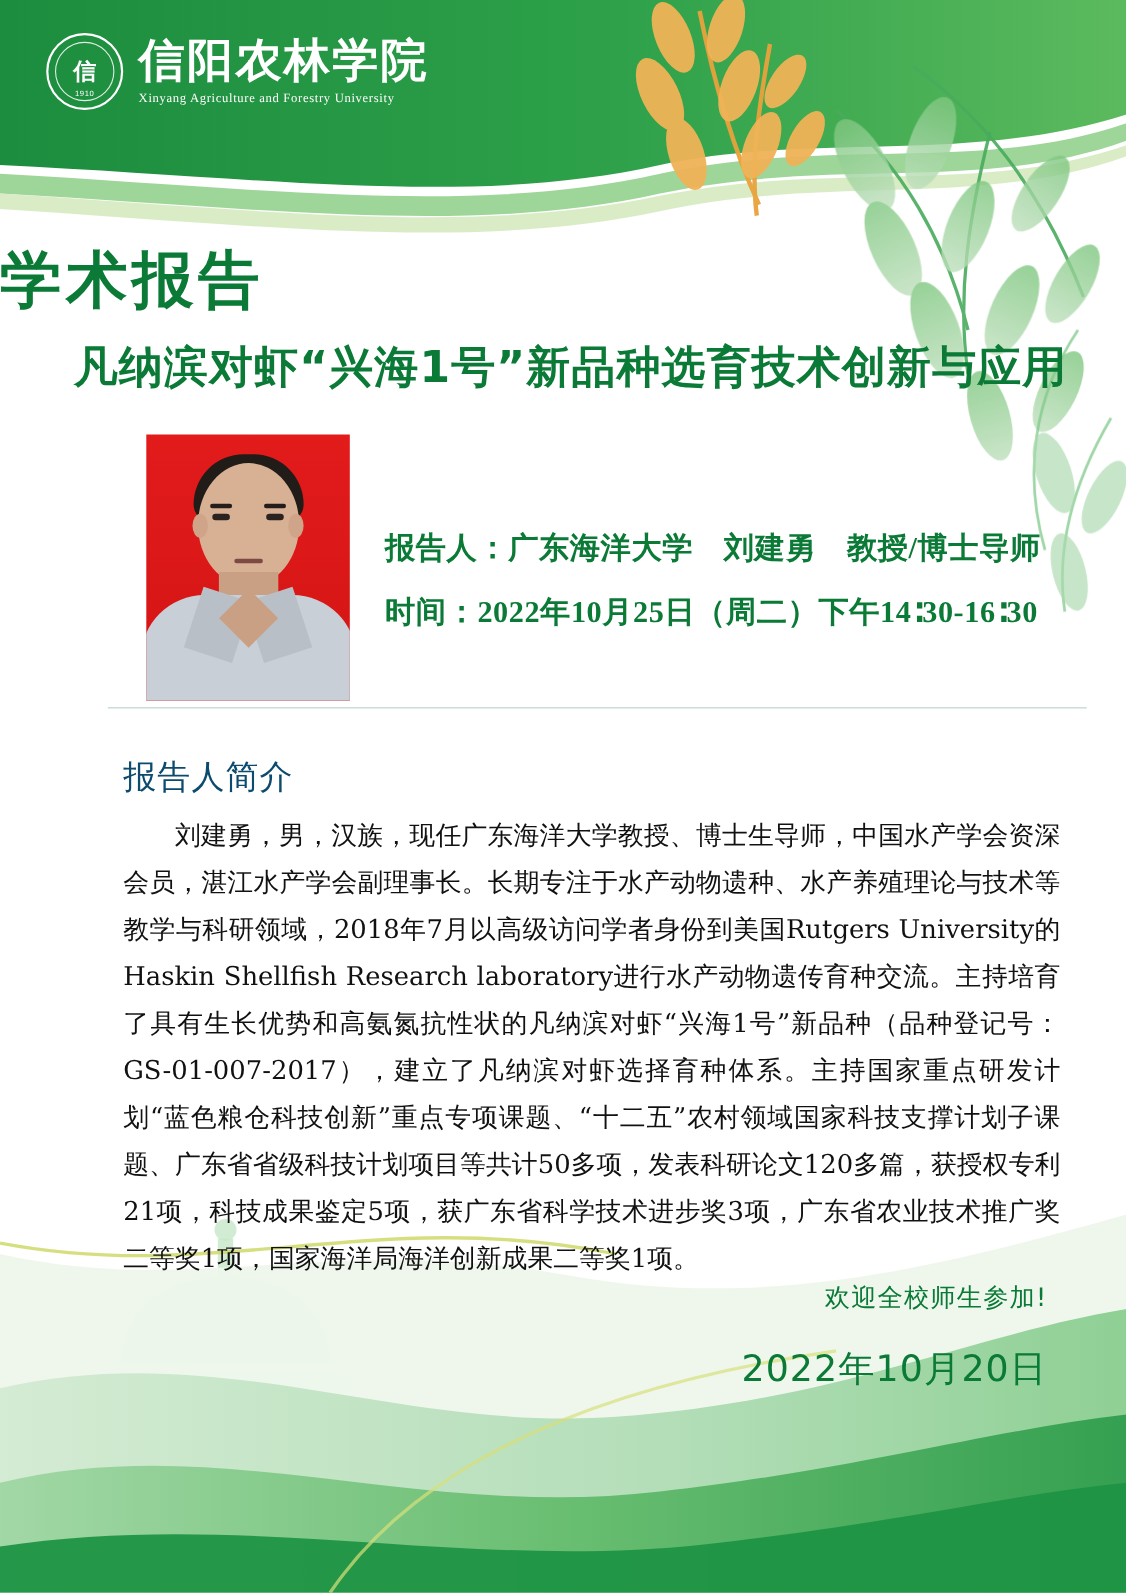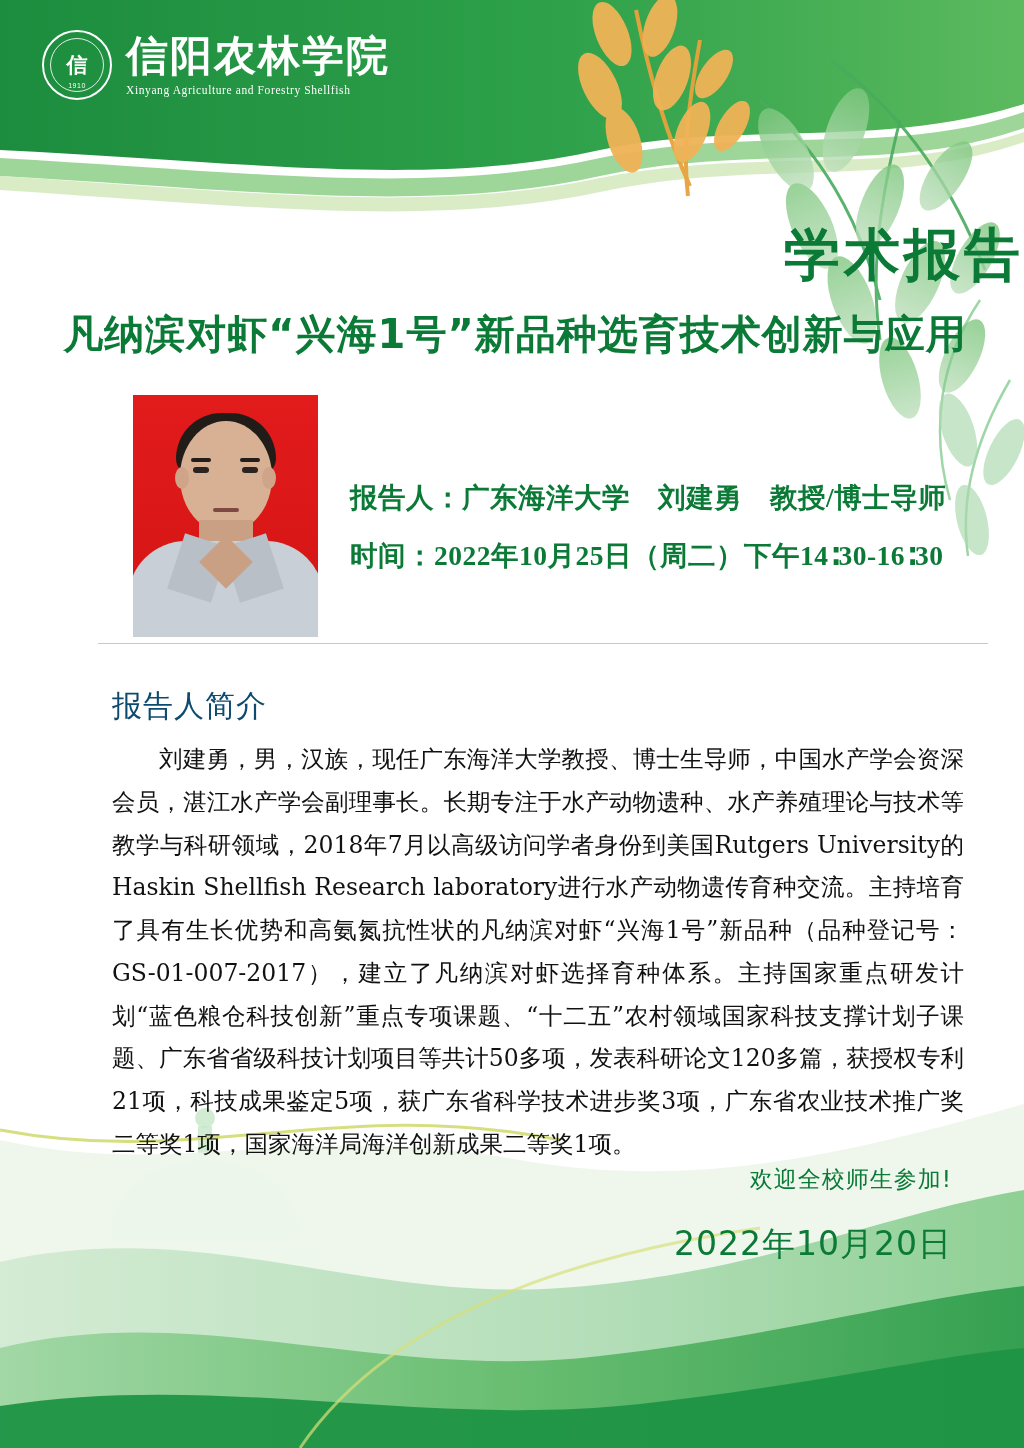--- a/index.html
+++ b/index.html
@@ -86,34 +86,34 @@
     letter-spacing: .6px;
     margin-top: 5px;
     font-family: "Liberation Serif", serif;
   }
 
   
   .title-main {
     position: absolute;
     top: 218px;
     left: 0; right: 0;
-    text-align: right;
+    text-align: left;
     color: #0a7a36;
     font-size: 56px;
     font-weight: bold;
     letter-spacing: 4px;
     font-family: "DejaVu Sans", "Liberation Sans", sans-serif;
     z-index: 6;
   }
   .title-sub {
     position: absolute;
     top: 305px;
-    left: 41px;
+    left: 67px;
     right: 35px;
-    text-align: center;
+    text-align: left;
     color: #0a7a36;
     font-size: 40px;
     font-weight: bold;
     line-height: 1.45;
     letter-spacing: 1px;
     font-family: "DejaVu Sans", "Liberation Sans", sans-serif;
     z-index: 6;
   }
 
   
@@ -401,21 +401,21 @@
   </svg>
 
   <div class="logo-block">
     <div class="logo-seal">
       <div class="inner-ring"></div>
       <span class="seal-char">信</span>
       <span class="seal-year">1910</span>
     </div>
     <div>
       <div class="logo-text-cn">信阳农林学院</div>
-      <div class="logo-text-en">Xinyang Agriculture and Forestry Shellfish</div>
+      <div class="logo-text-en">Xinyang Agriculture and Forestry University</div>
     </div>
   </div>
 
   <div class="title-main">学术报告</div>
   <div class="title-sub">凡纳滨对虾“兴海1号”新品种选育技术创新与应用</div>
 
   <div class="portrait">
     <div class="hair"></div>
     <div class="head"></div>
     <div class="ear-l"></div>

